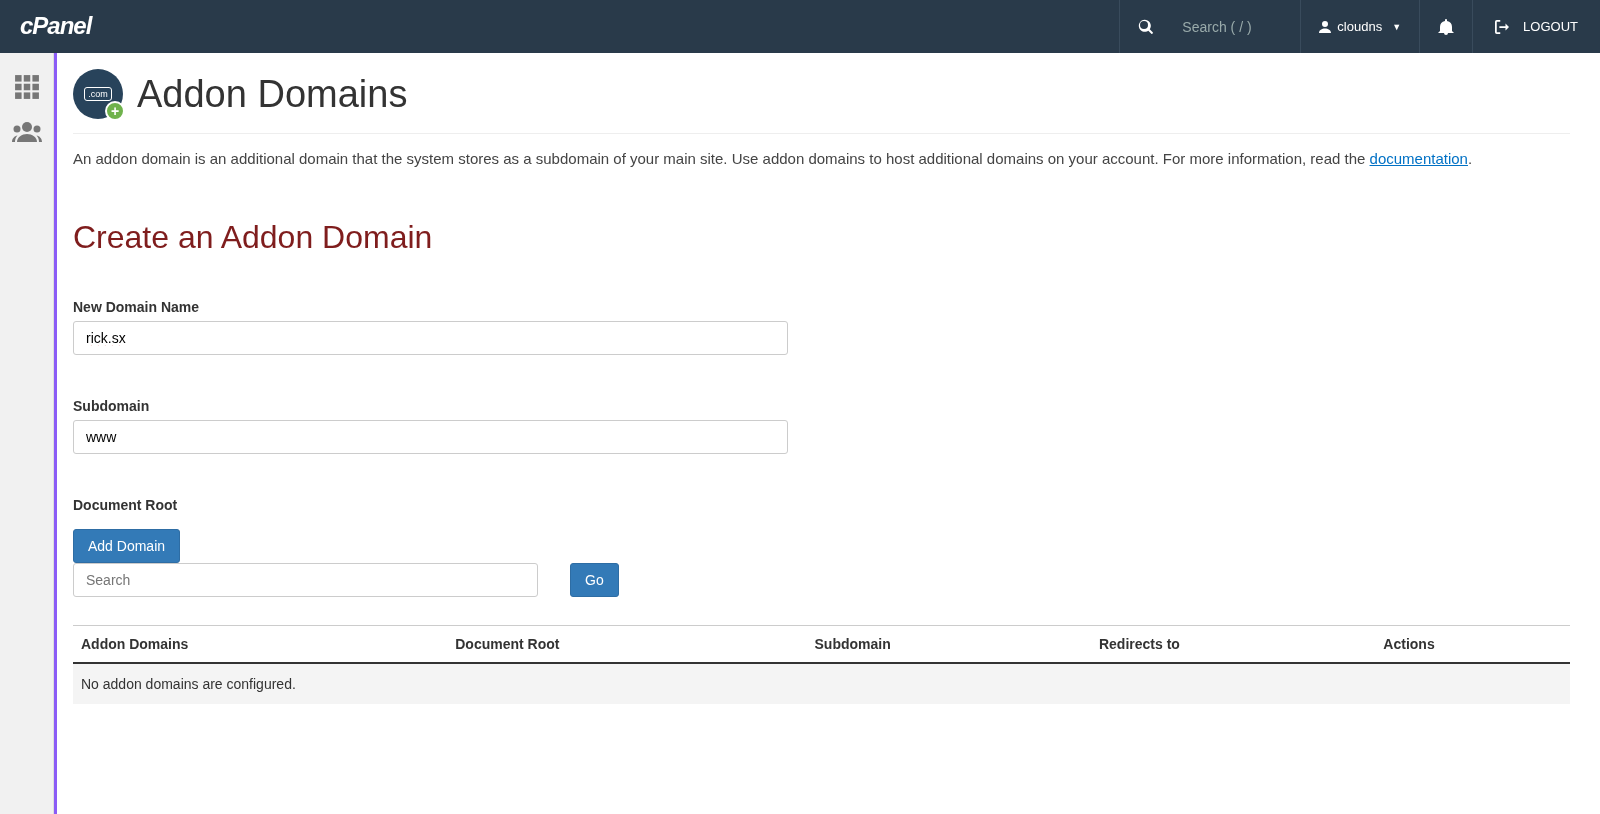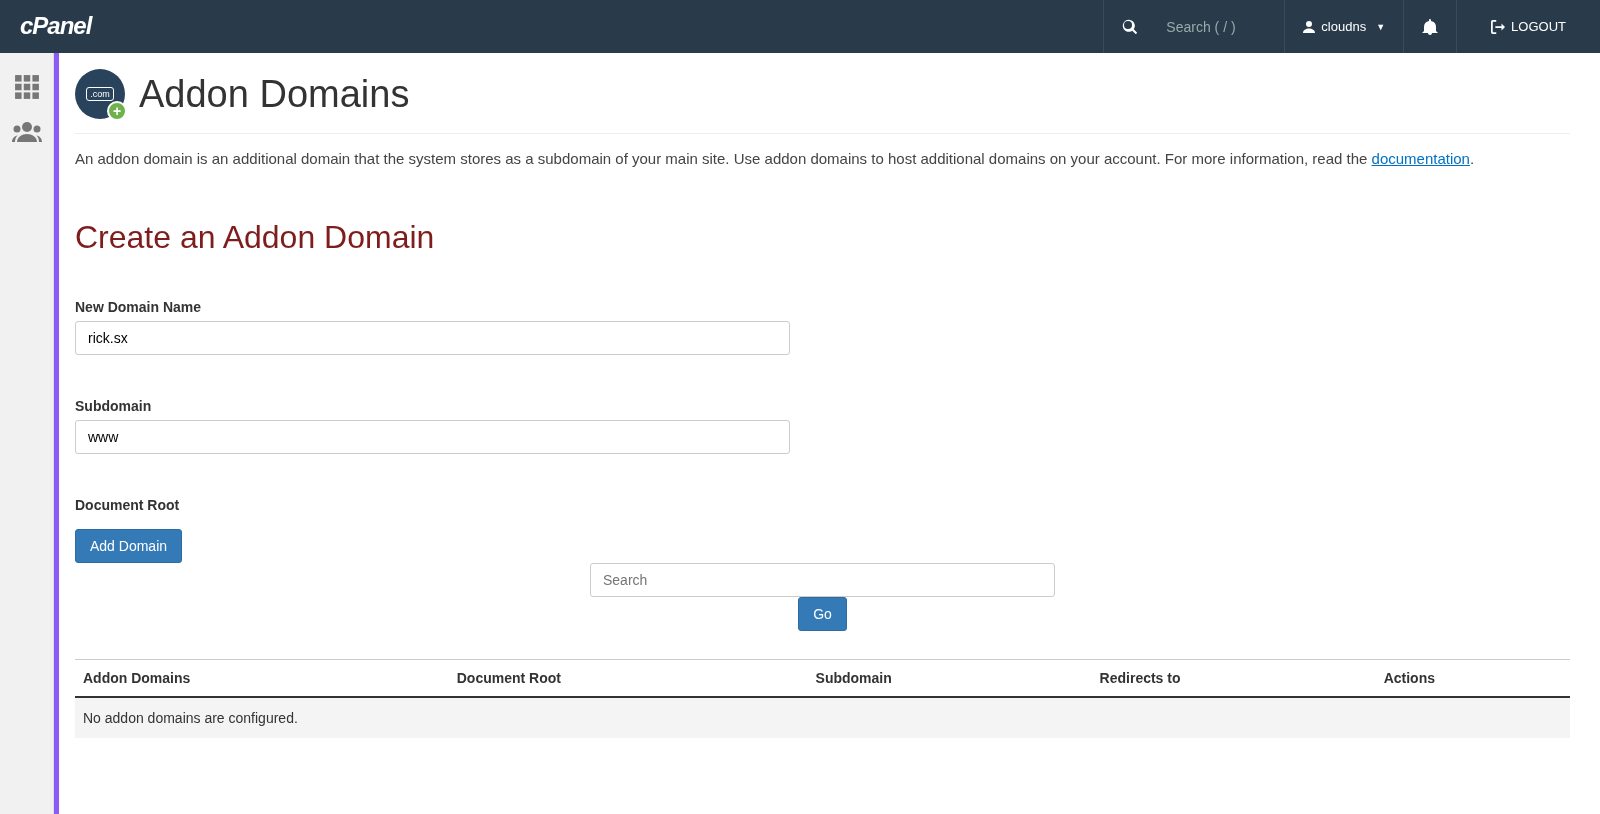--- a/index.html
+++ b/index.html
@@ -65,23 +65,24 @@
     display: flex;
     align-items: center;
     border-left: 1px solid #394b5c;
     padding: 0 18px;
     cursor: pointer;
   }
   .logout-btn {
     display: flex;
     align-items: center;
     border-left: 1px solid #394b5c;
-    padding: 0 34px;
+    padding: 0 22px;
     cursor: pointer;
     font-size: 13px;
+    gap: 8px;
   }
   .logout-btn svg { margin-right: 6px; }
 
   .page {
     display: flex;
     min-height: calc(100vh - 53px);
   }
   .sidebar {
     width: 54px;
     background: #f1f1f1;
@@ -93,21 +94,21 @@
     justify-content: center;
     align-items: center;
     height: 44px;
     color: #777;
     cursor: pointer;
   }
   .content {
     flex: 1;
     background: #fff;
     padding: 12px 30px 63px 16px;
-    border-left: 5px solid #8b5cf6;
+    border-left: 3px solid #8b5cf6;
   }
   .page-header {
     display: flex;
     align-items: center;
     padding: 4px 0 14px 0;
     border-bottom: 1px solid #eee;
     margin-bottom: 14px;
   }
   .page-icon {
     width: 50px;
@@ -205,22 +206,22 @@
     border: 1px solid #2e6da4;
     padding: 8px 14px;
     border-radius: 3px;
     font-size: 14px;
     cursor: pointer;
   }
 
   .search-row {
     display: flex;
     align-items: center;
+    gap: 32px;
     margin-bottom: 28px;
-    flex-direction: column;
   }
   .search-row .form-control { max-width: 465px; }
 
   table.domain-table {
     width: 100%;
     border-collapse: collapse;
   }
   table.domain-table th {
     text-align: left;
     font-weight: 600;

